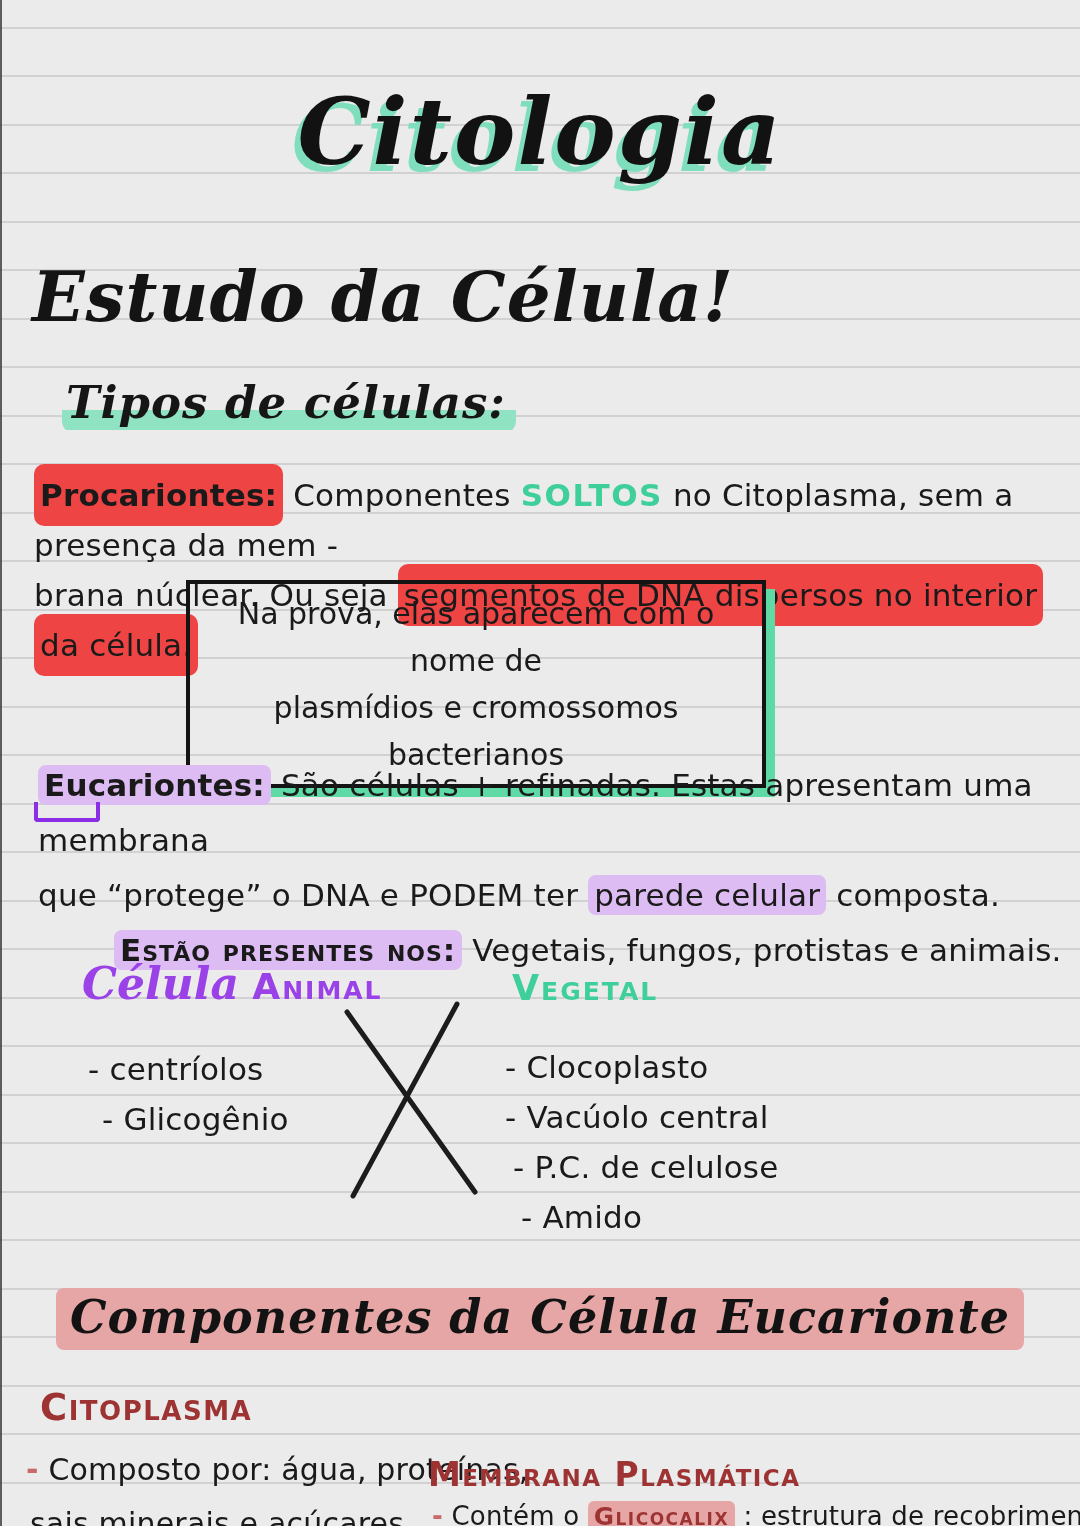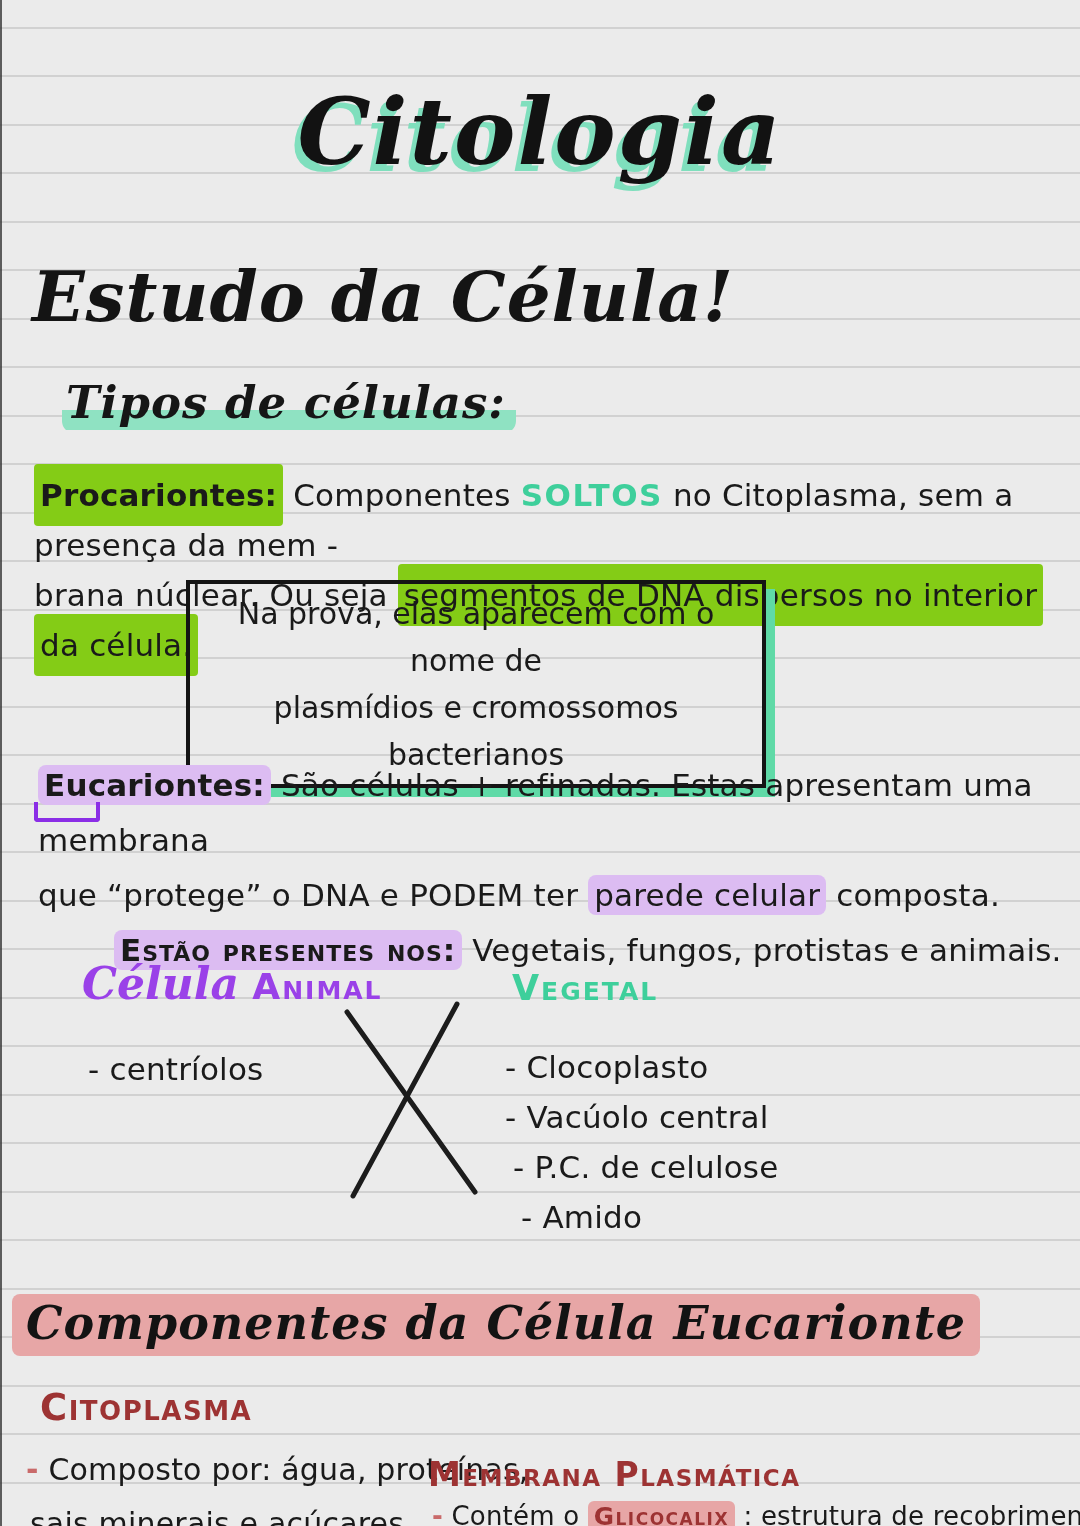--- a/index.html
+++ b/index.html
@@ -64,22 +64,22 @@
   .prok {
     left:34px; top:470px; width:1036px;
     line-height:50px;
   }
   .euk {
     left:38px; top:758px; width:1036px;
     line-height:55px;
   }
   .term { font-weight:bold; }
   .hl-mint {
-    background:#84cc16;
-    border-radius:4px;
+    background:#ef4444;
+    border-radius:10px;
     padding:13px 6px;
     box-decoration-break:clone;
   }
   .mint-caps {
     color:#3ecf9b;
     font-weight:bold;
     letter-spacing:1.5px;
   }
   .hl-lav {
     background:#dcbcf2;
@@ -125,21 +125,22 @@
     color:#3ecf9b; font-weight:bold;
     font-variant:small-caps; letter-spacing:2px; font-size:35px;
   }
   .cmp-list { font-size:31px; letter-spacing:.2px;margin-top:30px; }
   .animal-list { left:88px; top:1014px; line-height:50px; }
   .vegetal-list { left:505px; top:1012px; line-height:50px; }
   .x-mark { left:325px; top:996px; }
   
   .section-title-wrap {
     left:0; right:0; top:1284px;
-    margin:12px;
+    text-align:center;
+    margin:6px;
   }
   .hl-pink {
     background:#e7a6a6;
     border-radius:8px;
     padding:2px 14px 6px 14px;
     box-decoration-break:clone;
   }
   .section-title-text { font-size:46px; color:#131313; letter-spacing:1px; }
   .red-title {
     color:#9d3333;
@@ -181,20 +182,21 @@
 
 <p class="abs para euk"><span class="euk-term-wrap"><span class="hl-lav term">Eucariontes:</span><span class="purple-bracket"></span></span><span> São células + refinadas. Estas apresentam uma membrana</span><br><span>que “protege” o DNA e PODEM ter </span><span class="hl-lav">parede celular</span><span> composta.</span><br><span class="euk-line3"><span class="hl-lav sc term">Estão presentes nos:</span><span> Vegetais, fungos, protistas e animais.</span></span></p>
 
 <div class="abs animal-header"><span class="script-purple">Célula</span>
   <span class="caps-purple">Animal</span></div>
 
 <div class="abs vegetal-header">Vegetal</div>
 
 <div class="abs cmp-list animal-list">
   <div>- centríolos</div>
+  <div style="margin-left:14px;">- Glicogênio</div>
 </div>
 
 <div class="abs cmp-list vegetal-list">
   <div>- Clocoplasto</div>
   <div>- Vacúolo central</div>
   <div style="margin-left:8px;">- P.C. de celulose</div>
   <div style="margin-left:16px;">- Amido</div>
 </div>
 
 <svg class="abs x-mark" width="170" height="210" viewBox="0 0 170 210">

